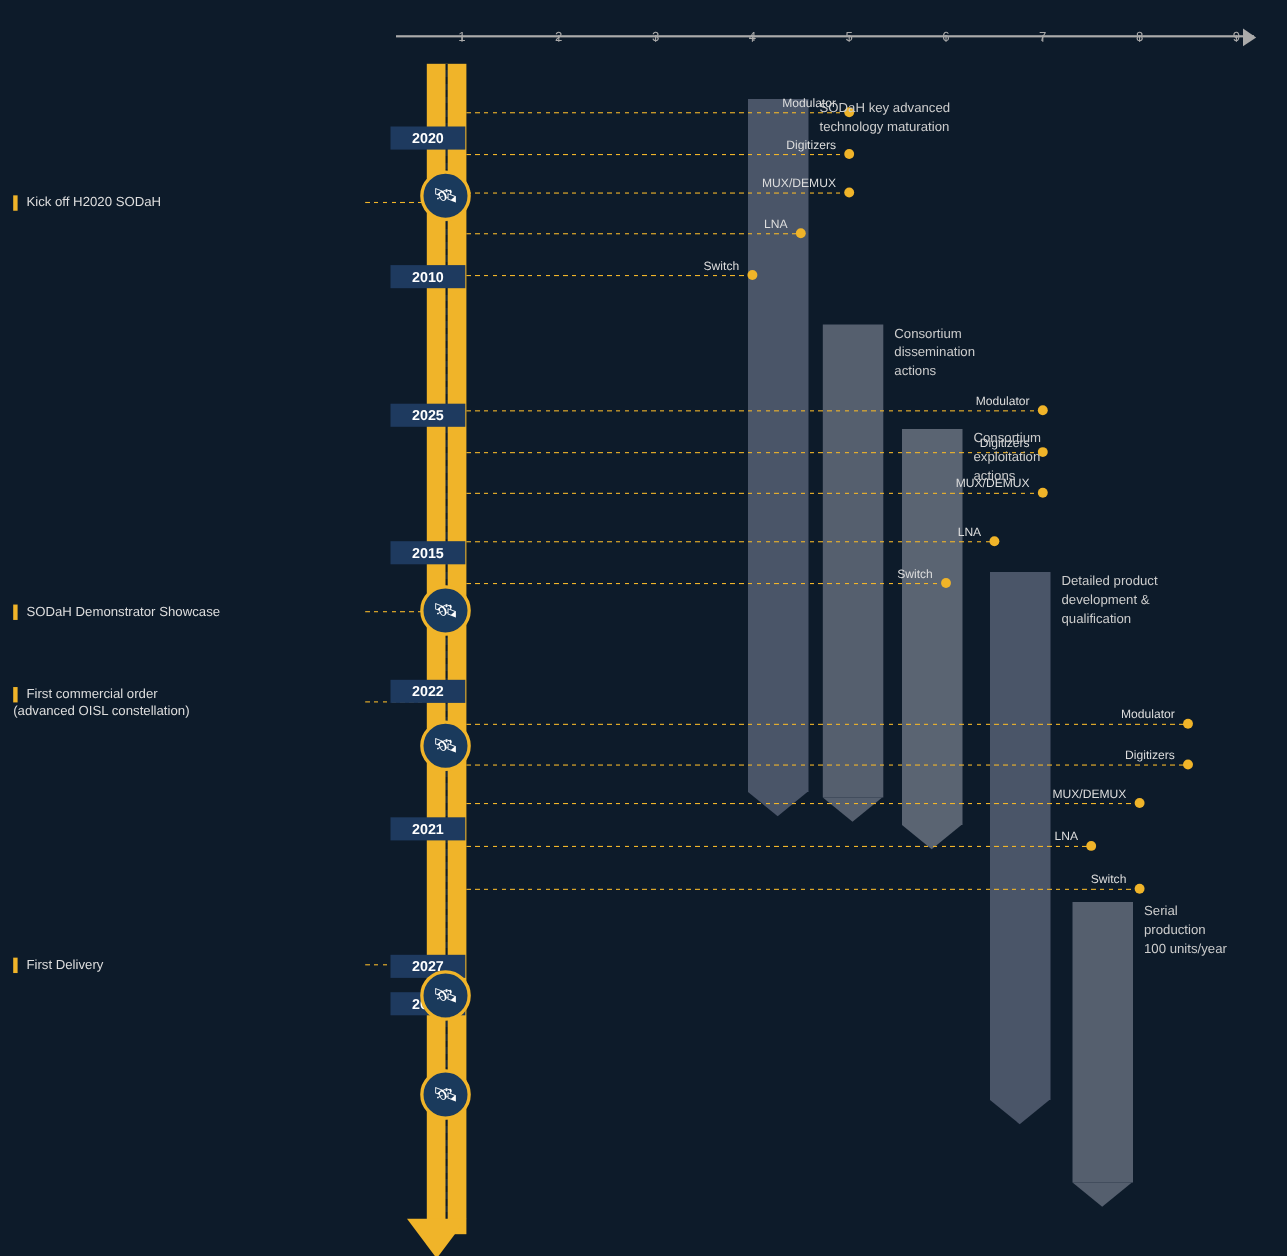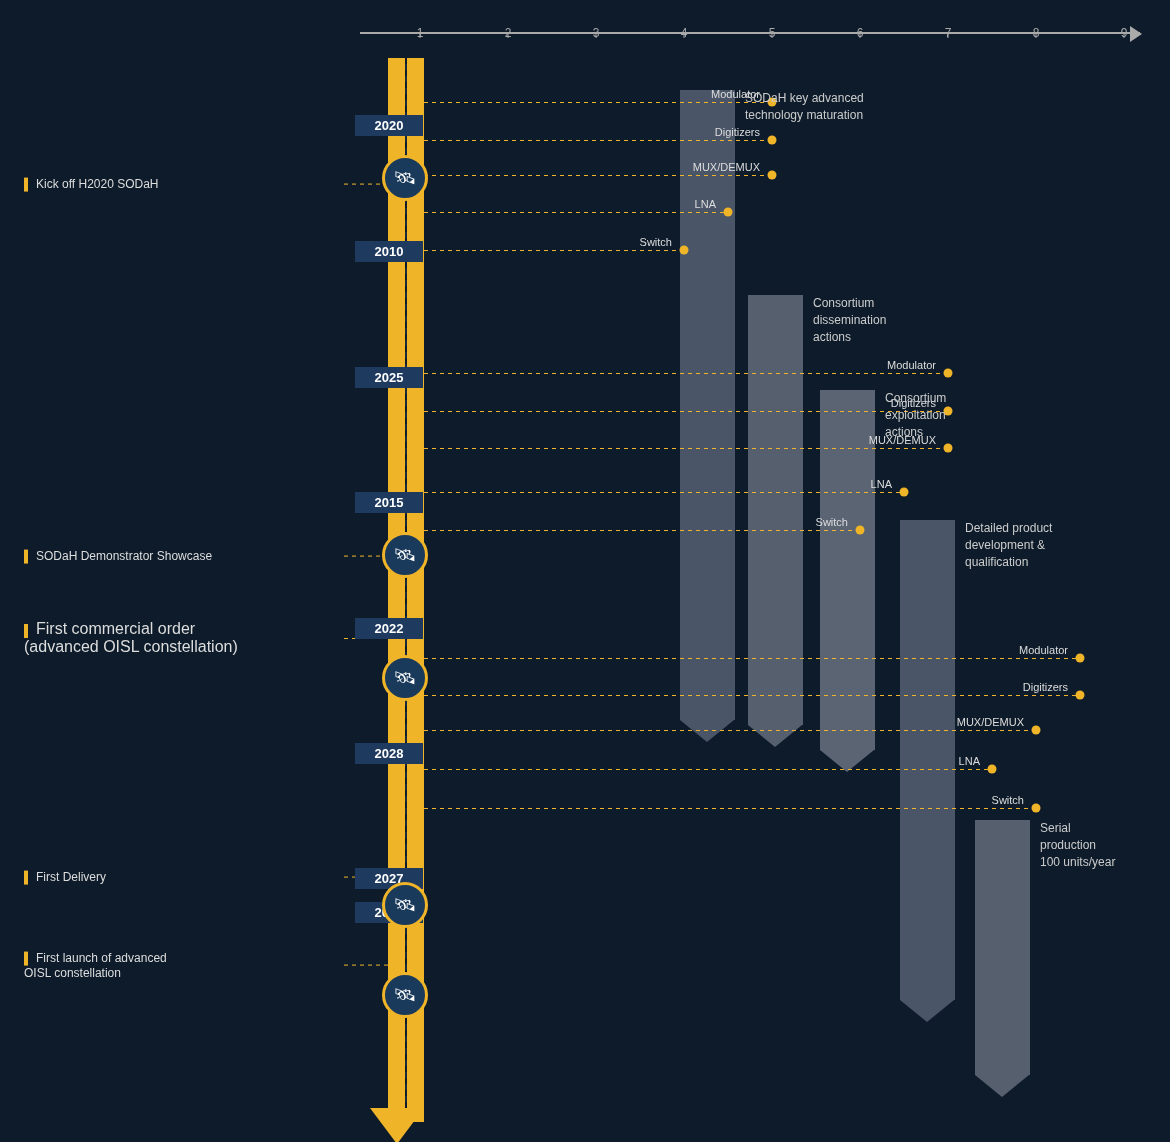--- a/index.html
+++ b/index.html
@@ -136,21 +136,21 @@
       z-index: 6;
       display: flex;
       align-items: center;
       justify-content: center;
       font-size: 18px;
     }
 
     
     .left-event {
       position: absolute;
-      left: 24px;
+      left: 12px;
       width: 290px;
       font-size: 12px;
       color: #ddd;
     }
     .left-event-bar {
       display: inline-block;
       width: 4px;
       height: 14px;
       background: #f0b429;
       margin-right: 8px;
@@ -225,35 +225,33 @@
 
   <div class="timeline-bar"></div>
   <div class="timeline-dashed"></div>
   <div class="timeline-arrow-bottom"></div>
 
 <div class="year-label" style="top: 115px;">2020</div>
     <div class="year-label" style="top: 241px;">2010</div>
     <div class="year-label" style="top: 367px;">2025</div>
     <div class="year-label" style="top: 492px;">2015</div>
     <div class="year-label" style="top: 618px;">2022</div>
-    <div class="year-label" style="top: 743px;">2028</div>
+    <div class="year-label" style="top: 743px;">2021</div>
     <div class="year-label" style="top: 868px;">2027</div>
     <div class="year-label" style="top: 902px;">2025</div>
     <div class="satellite-icon" style="top: 178px; transform: translateY(-50%);">🛰</div>
     <div class="satellite-icon" style="top: 555px; transform: translateY(-50%);">🛰</div>
     <div class="satellite-icon" style="top: 678px; transform: translateY(-50%);">🛰</div>
     <div class="satellite-icon" style="top: 905px; transform: translateY(-50%);">🛰</div>
     <div class="satellite-icon" style="top: 995px; transform: translateY(-50%);">🛰</div>
     <div class="left-event" style="top: 184px; transform: translateY(-50%);"><span class="left-event-bar"></span><span style="font-size: 12px; color: rgb(221, 221, 221); white-space: pre-wrap;">Kick off H2020 SODaH</span><div style="position: absolute; top: 50%; left: 320px; width: 68px; height: 1px; background: repeating-linear-gradient(to right, rgb(240, 180, 41) 0px, rgb(240, 180, 41) 4px, transparent 4px, transparent 8px);"></div></div>
     <div class="left-event" style="top: 556px; transform: translateY(-50%);"><span class="left-event-bar"></span><span style="font-size: 12px; color: rgb(221, 221, 221); white-space: pre-wrap;">SODaH Demonstrator Showcase</span><div style="position: absolute; top: 50%; left: 320px; width: 68px; height: 1px; background: repeating-linear-gradient(to right, rgb(240, 180, 41) 0px, rgb(240, 180, 41) 4px, transparent 4px, transparent 8px);"></div></div>
-    <div class="left-event" style="top: 638px; transform: translateY(-50%);"><span class="left-event-bar"></span><span style="font-size: 16px; color: rgb(221, 221, 221); white-space: pre-wrap; text-align: right;">First commercial order
+    <div class="left-event" style="top: 638px; transform: translateY(-50%);"><span class="left-event-bar"></span><span style="font-size: 12px; color: rgb(221, 221, 221); white-space: pre-wrap; text-align: right;">First commercial order
 (advanced OISL constellation)</span><div style="position: absolute; top: 50%; left: 320px; width: 68px; height: 1px; background: repeating-linear-gradient(to right, rgb(240, 180, 41) 0px, rgb(240, 180, 41) 4px, transparent 4px, transparent 8px);"></div></div>
     <div class="left-event" style="top: 877px; transform: translateY(-50%);"><span class="left-event-bar"></span><span style="font-size: 12px; color: rgb(221, 221, 221); white-space: pre-wrap;">First Delivery</span><div style="position: absolute; top: 50%; left: 320px; width: 68px; height: 1px; background: repeating-linear-gradient(to right, rgb(240, 180, 41) 0px, rgb(240, 180, 41) 4px, transparent 4px, transparent 8px);"></div></div>
-    <div class="left-event" style="top: 965px; transform: translateY(-50%);"><span class="left-event-bar"></span><span style="font-size: 12px; color: rgb(221, 221, 221); white-space: pre-wrap;">First launch of advanced
-OISL constellation</span><div style="position: absolute; top: 50%; left: 320px; width: 68px; height: 1px; background: repeating-linear-gradient(to right, rgb(240, 180, 41) 0px, rgb(240, 180, 41) 4px, transparent 4px, transparent 8px);"></div></div>
     <div class="trl-data-line" style="left: 424px; top: 102px; width: 348px;"></div>
     <div class="trl-dot" style="left: 772px; top: 102px;"></div>
     <div class="trl-label" style="right: 410px; top: 88px;">Modulator</div>
     <div class="trl-data-line" style="left: 424px; top: 140px; width: 348px;"></div>
     <div class="trl-dot" style="left: 772px; top: 140px;"></div>
     <div class="trl-label" style="right: 410px; top: 126px;">Digitizers</div>
     <div class="trl-data-line" style="left: 424px; top: 175px; width: 348px;"></div>
     <div class="trl-dot" style="left: 772px; top: 175px;"></div>
     <div class="trl-label" style="right: 410px; top: 161px;">MUX/DEMUX</div>
     <div class="trl-data-line" style="left: 424px; top: 212px; width: 304px;"></div>

